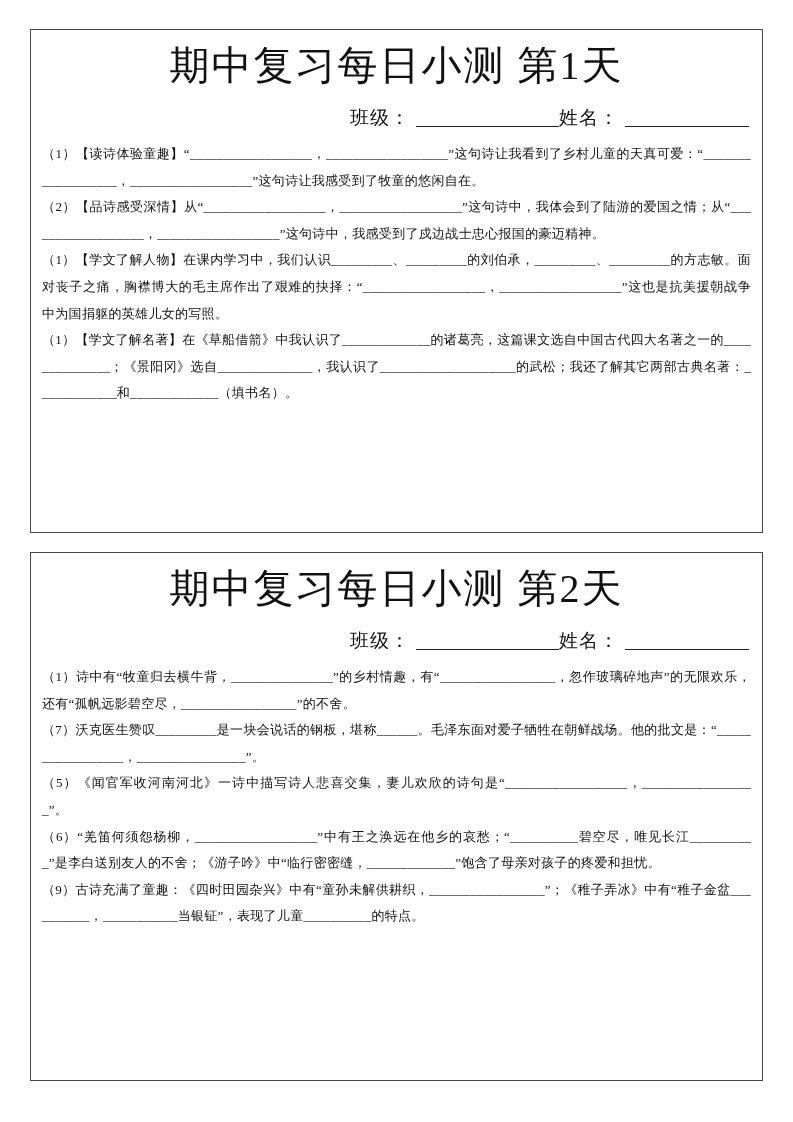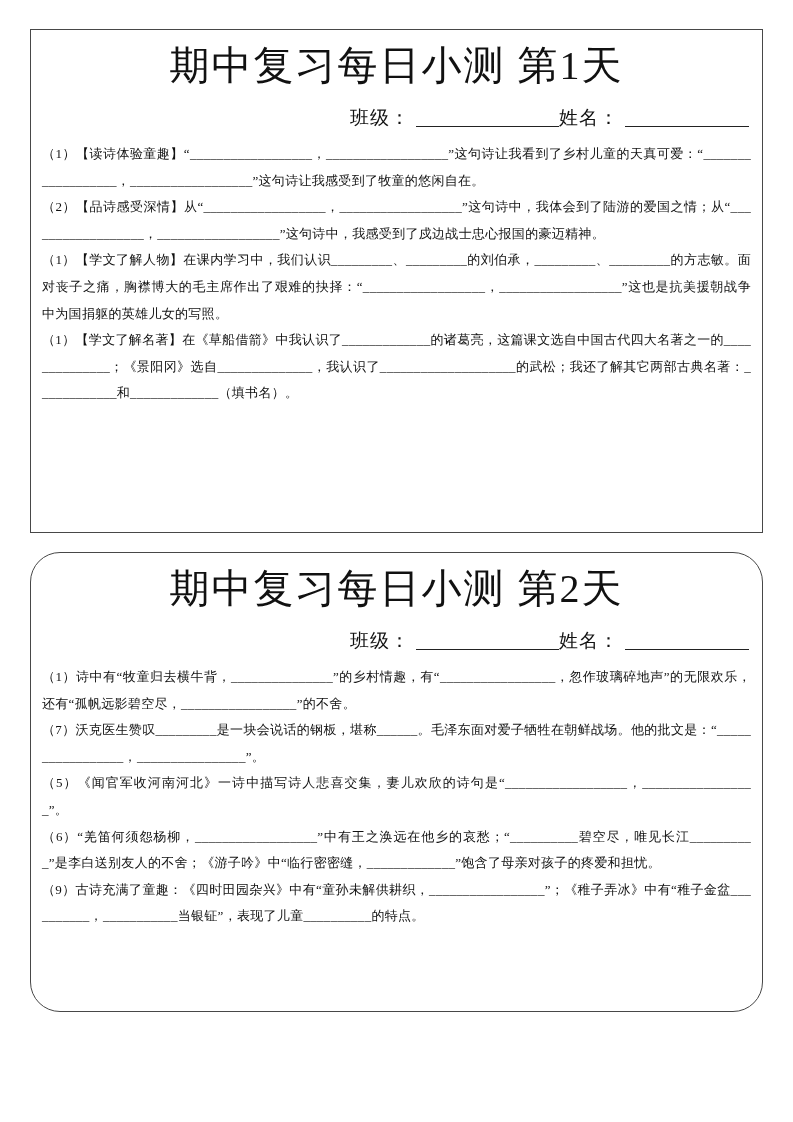--- a/index.html
+++ b/index.html
@@ -18,21 +18,21 @@
     position: absolute;
     left: 30px;
     width: 733px;
     box-sizing: border-box;
     border: 1px solid #474747;
     background: #ffffff;
     padding: 0 11px;
     overflow: hidden;
   }
   #sheet-day1 { top: 29px;  height: 504px; }
-  #sheet-day2 { top: 552px; height: 460px; border-radius: 30px; }
+  #sheet-day2 { top: 552px; height: 529px; }
 
   .sheet-title {
     text-align: center;
     font-size: 40px;
     font-weight: 400;
     letter-spacing: 2px;
     margin: 17px 0 0 0;
     line-height: 38px;
   }
   .id-row {

